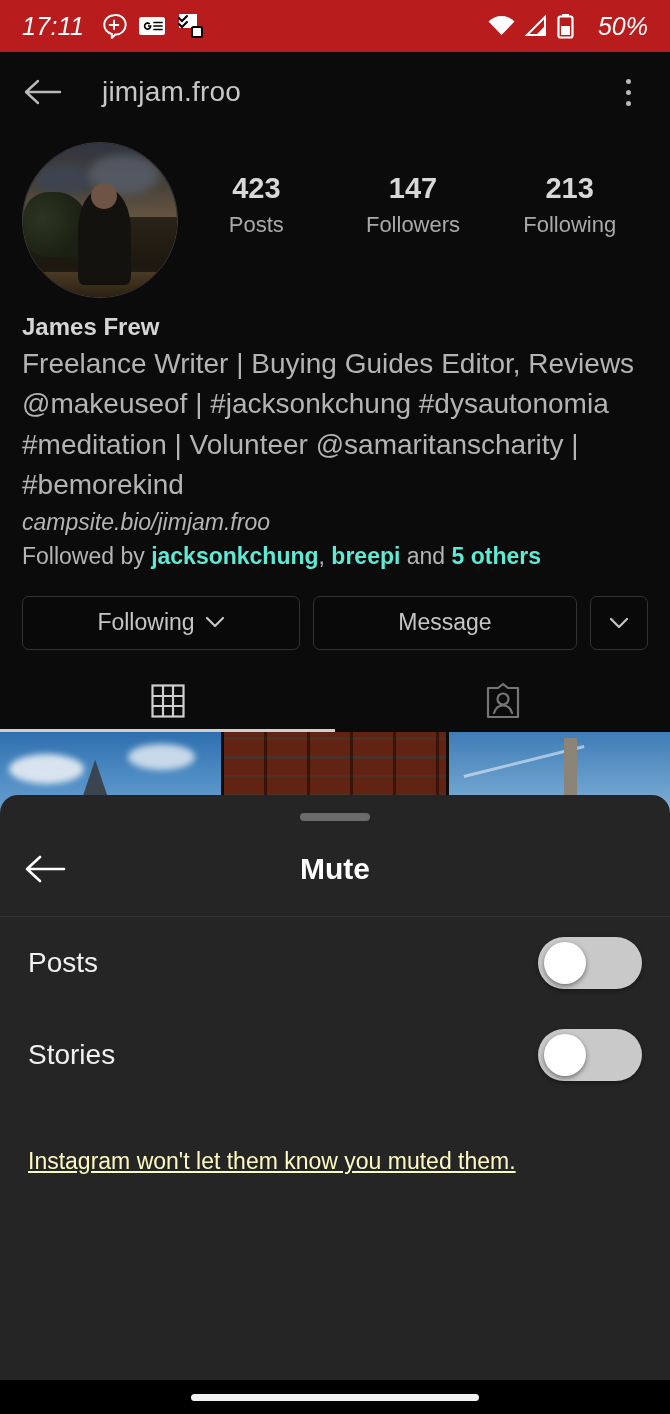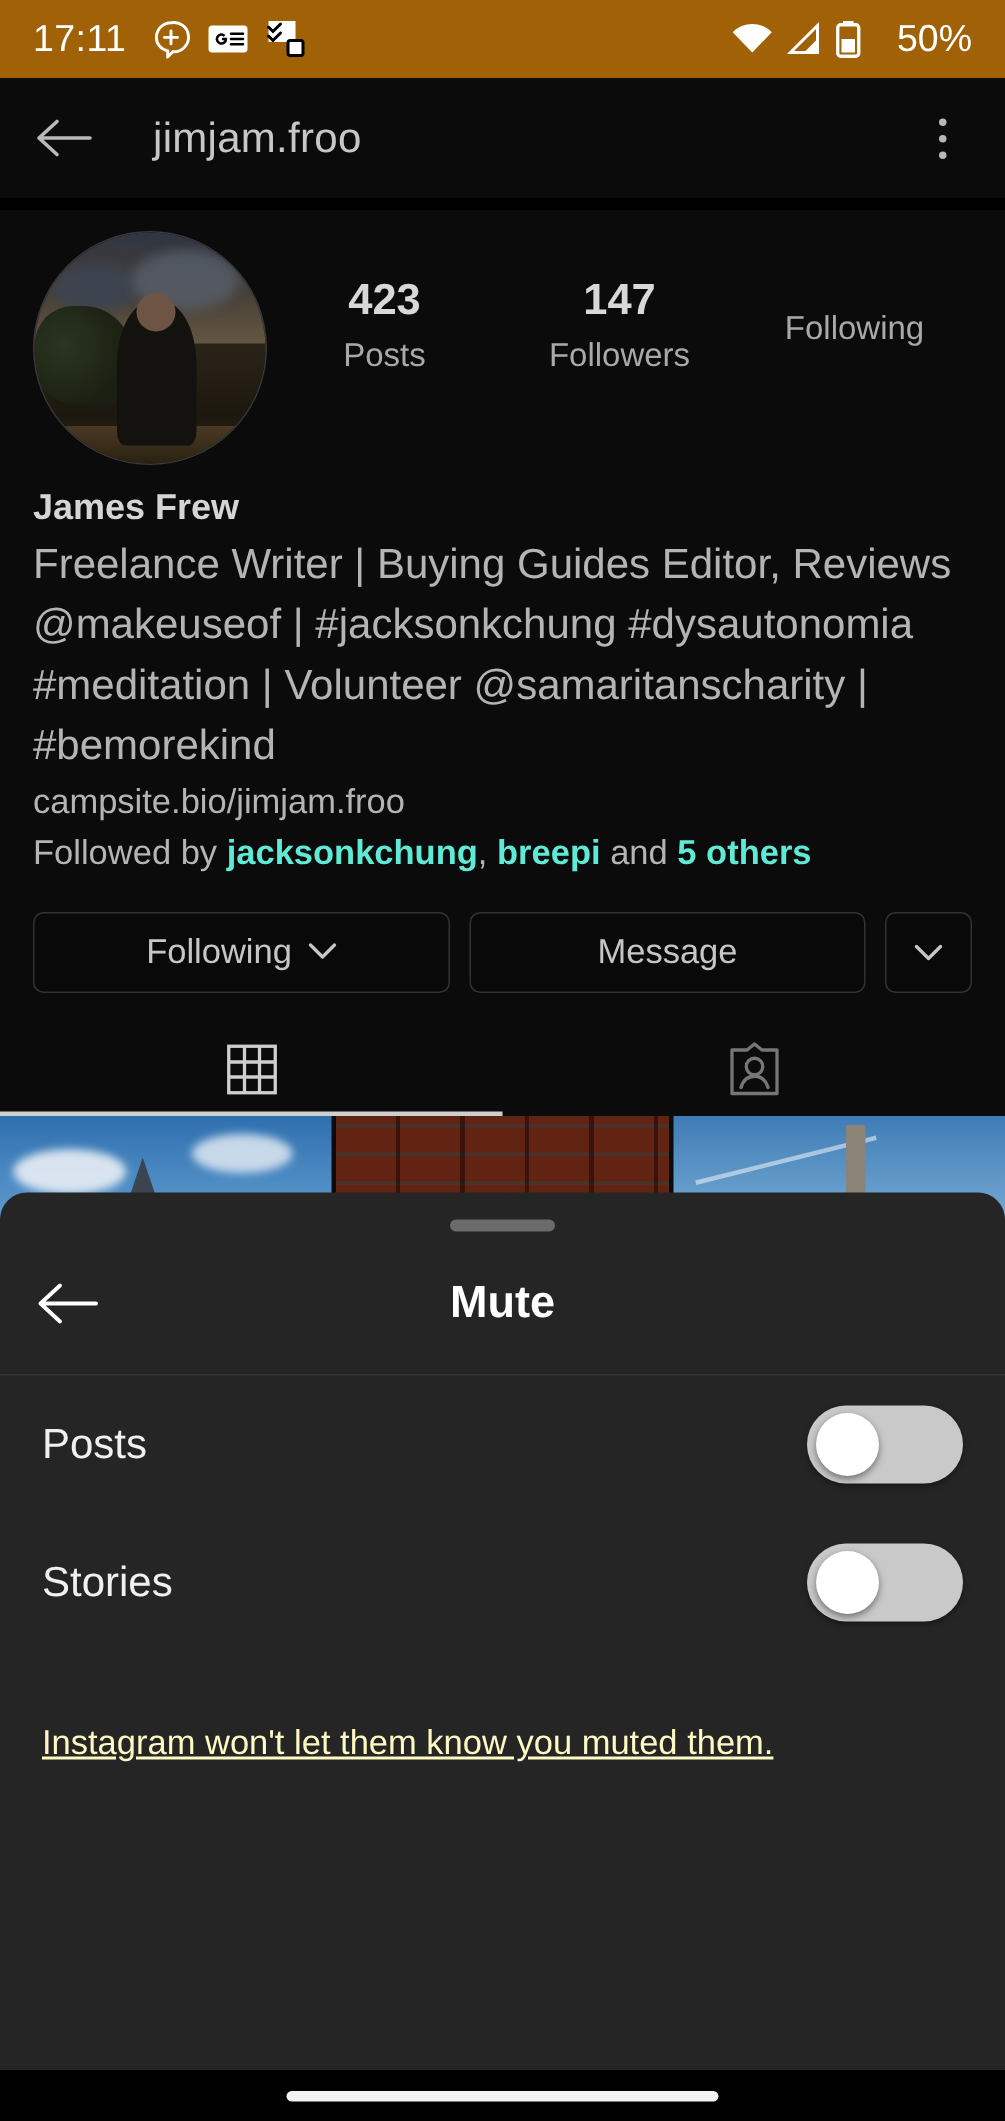--- a/index.html
+++ b/index.html
@@ -7,43 +7,43 @@
     width:670px; height:1414px;
     background:#000;
     font-family:"Liberation Sans", sans-serif;
     overflow:hidden;
   }
   .phone { position:relative; width:670px; height:1414px; background:#000; }
 
   
   .statusbar {
     position:absolute; top:0; left:0; width:670px; height:52px;
-    background:#a16207; display:flex; align-items:center;
-    padding:0 22px; color:#fff;
+    background:#b91c1c; display:flex; align-items:center;
+    padding:0 22px; color:#fff;font-style:italic;
   }
   .sb-time { font-size:25px; font-weight:500; letter-spacing:.3px; }
   .sb-left-icons { display:flex; align-items:center; gap:11px; margin-left:17px; }
   .sb-right { margin-left:auto; display:flex; align-items:center; gap:7px; }
   .sb-batt-text { font-size:25px; font-weight:500; margin-left:16px; }
 
   
   .appbar {
     position:absolute; top:52px; left:0; width:670px; height:80px;
     background:#0b0b0b; display:flex; align-items:center; padding:0 22px;
   }
   .back-arrow { width:44px; height:44px; display:flex; align-items:center; justify-content:center; }
   .appbar-title {
     font-size:28px; color:#c7c7c7; margin-left:36px; font-weight:400; letter-spacing:.2px;
   }
   .kebab { margin-left:auto; width:40px; height:44px; display:flex; flex-direction:column;
            align-items:center; justify-content:center; gap:6px; }
   .kebab i { display:block; width:5px; height:5px; border-radius:50%; background:#b9b9b9; }
 
   
-  .profile { position:absolute; top:140px; left:0; width:670px; background:#0b0b0b; }
+  .profile { position:absolute; top:128px; left:0; width:670px; background:#0b0b0b; }
   .prow { display:flex; align-items:flex-start; padding:14px 22px 0 22px; }
   .avatar {
     width:156px; height:156px; border-radius:50%;
     border:1px solid #3a3a3a; overflow:hidden; flex:0 0 auto; position:relative;
   }
   .avatar-img { position:absolute; inset:0; }
   .av-sky {
     position:absolute; left:0; top:0; width:100%; height:52%;
     background:linear-gradient(180deg,#2f3542 0%,#4a4238 55%,#6a5a45 100%);
   }
@@ -64,21 +64,21 @@
     background:linear-gradient(180deg,#4a3a25,#2b2112); }
 
   .stats { display:flex; flex:1; align-items:center; padding-top:28px; }
   .stat { flex:1; text-align:center; }
   .stat-num { font-size:29px; font-weight:700; color:#d8d8d8; line-height:1.25; }
   .stat-lbl { font-size:22px; color:#a9a9a9; margin-top:6px; }
 
   .bio { padding:12px 22px 0 22px; }
   .bio-name { font-size:24px; color:#d5d5d5; font-weight:700; line-height:1.4; }
   .bio-line { font-size:28px; color:#b4b4b4; line-height:1.45; }
-  .bio-link { font-size:23px; color:#b4b4b4; line-height:1.45; }
+  .bio-link { font-size:23px; color:#b4b4b4; line-height:1.45;font-style:italic; }
   .followed { font-size:23px; color:#b4b4b4; line-height:1.45; margin-top:1px; }
   .followed b { color:#5eead4; font-weight:700; }
 
   .actions { display:flex; gap:13px; padding:22px 22px 0 22px; }
   .btn {
     height:54px; border:1px solid #323232; border-radius:7px; background:#090909;
     display:flex; align-items:center; justify-content:center; gap:10px;
     color:#c6c6c6; font-size:23px;
   }
   .btn-following { flex:0 0 278px; }
@@ -225,20 +225,21 @@
       <div class="stats">
         <div class="stat">
           <div class="stat-num">423</div>
           <div class="stat-lbl">Posts</div>
         </div>
         <div class="stat">
           <div class="stat-num">147</div>
           <div class="stat-lbl">Followers</div>
         </div>
         <div class="stat">
+          <div class="stat-num">213</div>
           <div class="stat-lbl">Following</div>
         </div>
       </div>
     </div>
 
     <div class="bio">
       <div class="bio-name">James Frew</div>
       <div class="bio-line">Freelance Writer | Buying Guides Editor, Reviews</div>
       <div class="bio-line">@makeuseof | #jacksonkchung #dysautonomia</div>
       <div class="bio-line">#meditation | Volunteer @samaritanscharity |</div>

